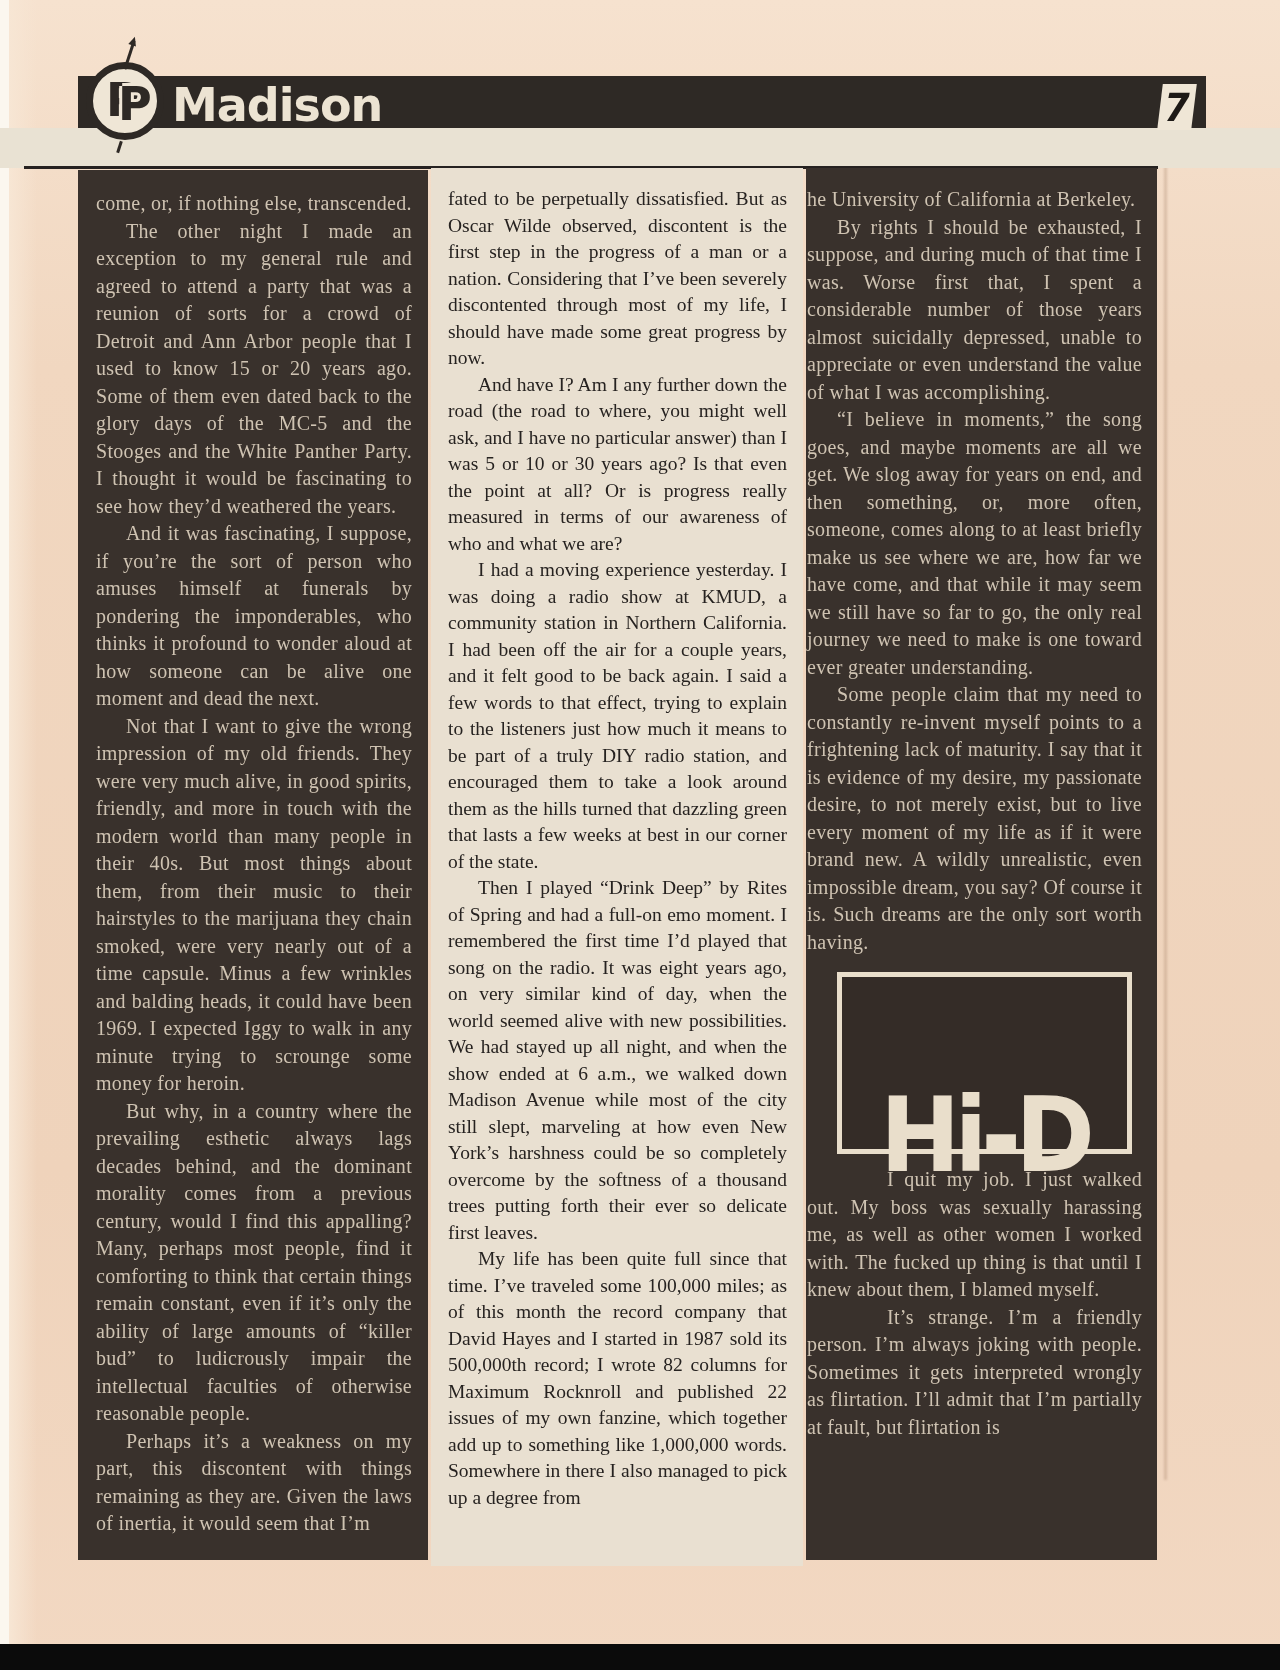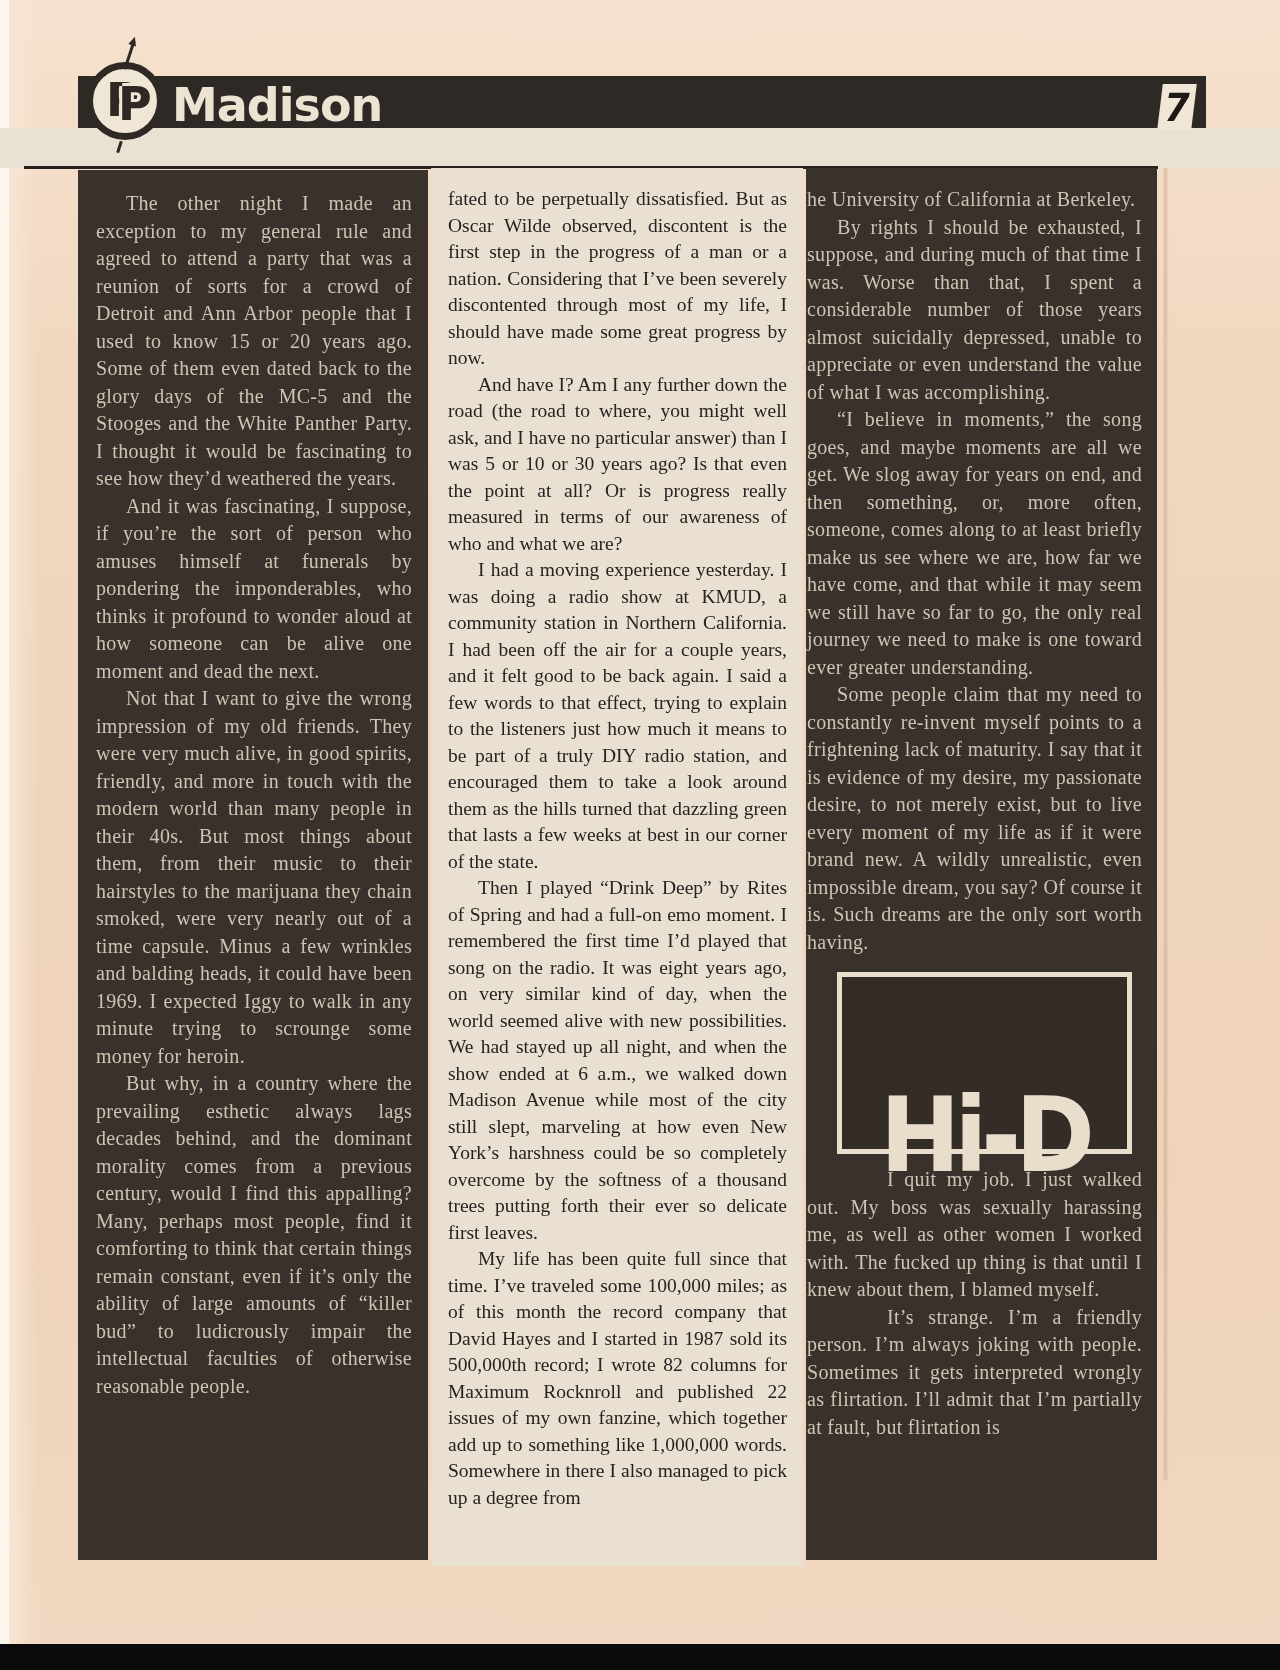--- a/index.html
+++ b/index.html
@@ -85,37 +85,39 @@
   <span class="logo-p back">P</span>
   <span class="logo-p front">P</span>
 </div>
 <div class="abs logo-needle"></div>
 <div class="abs logo-tail"></div>
 <div class="abs page-num-box">
   <span class="page-num">7</span>
 </div>
 
 <div class="abs col col-dark col-left">
+  <p class="cont">come, or, if nothing else, transcended.</p>
   <p>The other night I made an exception to my general rule and agreed to attend a party that was a reunion of sorts for a crowd of Detroit and Ann Arbor people that I used to know 15 or 20 years ago.  Some of them even dated back to the glory days of the MC-5 and the Stooges and the White Panther Party.  I thought it would be fascinating to see how they’d weathered the years.</p>
   <p>And it was fascinating, I suppose, if you’re the sort of person who amuses himself at funerals by pondering the imponderables, who thinks it profound to wonder aloud at how someone can be alive one moment and dead the next.</p>
   <p>Not that I want to give the wrong impression of my old friends.  They were very much alive, in good spirits, friendly, and more in touch with the modern world than many people in their 40s.  But most things about them, from their music to their hairstyles to the marijuana they chain smoked, were very nearly out of a time capsule.  Minus a few wrinkles and balding heads, it could have been 1969.  I expected Iggy to walk in any minute trying to scrounge some money for heroin.</p>
   <p>But why, in a country where the prevailing esthetic always lags decades behind, and the dominant morality comes from a previous century, would I find this appalling?  Many, perhaps most people, find it comforting to think that certain things remain constant, even if it’s only the ability of large amounts of “killer bud” to ludicrously impair the intellectual faculties of otherwise reasonable people.</p>
+  <p>Perhaps it’s a weakness on my part, this discontent with things remaining as they are.  Given the laws of inertia, it would seem that I’m</p>
 </div>
 
 <div class="abs col col-mid">
   <p class="cont">fated to be perpetually dissatisfied.  But as Oscar Wilde observed, discontent is the first step in the progress of a man or a nation.  Considering that I’ve been severely discontented through most of my life, I should have made some great progress by now.</p>
   <p>And have I?  Am I any further down the road (the road to where, you might well ask, and I have no particular answer) than I was 5 or 10 or 30 years ago?  Is that even the point at all?  Or is progress really measured in terms of our awareness of who and what we are?</p>
   <p>I had a moving experience yesterday.  I was doing a radio show at KMUD, a community station in Northern California.  I had been off the air for a couple years, and it felt good to be back again.  I said a few words to that effect, trying to explain to the listeners just how much it means to be part of a truly DIY radio station, and encouraged them to take a look around them as the hills turned that dazzling green that lasts a few weeks at best in our corner of the state.</p>
   <p>Then I played “Drink Deep” by Rites of Spring and had a full-on emo moment.  I remembered the first time I’d played that song on the radio.  It was eight years ago, on very similar kind of day, when the world seemed alive with new possibilities.  We had stayed up all night, and when the show ended at 6 a.m., we walked down Madison Avenue while most of the city still slept, marveling at how even New York’s harshness could be so completely overcome by the softness of a thousand trees putting forth their ever so delicate first leaves.</p>
   <p>My life has been quite full since that time.  I’ve traveled some 100,000 miles; as of this month the record company that David Hayes and I started in 1987 sold its 500,000th record; I wrote 82 columns for Maximum Rocknroll and published 22 issues of my own fanzine, which together add up to something like 1,000,000 words.  Somewhere in there I also managed to pick up a degree from</p>
 </div>
 
 <div class="abs col col-dark col-right">
   <p class="cont">he University of California at Berkeley.</p>
-  <p>By rights I should be exhausted, I suppose, and during much of that time I was.  Worse than that, I spent a considerable number of those years almost suicidally depressed, unable to appreciate or even understand the value of what I was accomplishing.</p>
+  <p>By rights I should be exhausted, I suppose, and during much of that time I was.  Worse first that, I spent a considerable number of those years almost suicidally depressed, unable to appreciate or even understand the value of what I was accomplishing.</p>
   <p>“I believe in moments,” the song goes, and maybe moments are all we get.  We slog away for years on end, and then something, or, more often, someone, comes along to at least briefly make us see where we are, how far we have come, and that while it may seem we still have so far to go, the only real journey we need to make is one toward ever greater understanding.</p>
   <p>Some people claim that my need to constantly re-invent myself points to a frightening lack of maturity.  I say that it is evidence of my desire, my passionate desire, to not merely exist, but to live every moment of my life as if it were brand new.  A wildly unrealistic, even impossible dream, you say?  Of course it is.  Such dreams are the only sort worth having.</p>
   <div class="hid-box">
     <span class="hid-text">Hi-D</span>
   </div>
   <p class="deep">I quit my job. I just walked out. My boss was sexually harassing me, as well as other women I worked with.  The fucked up thing is that until I knew about them, I blamed myself.</p>
   <p class="deep">It’s strange.  I’m a friendly person.  I’m always joking with people. Sometimes it gets interpreted wrongly as flirtation.  I’ll admit that I’m partially at fault, but flirtation is</p>
 </div>
 
 </body></html>

